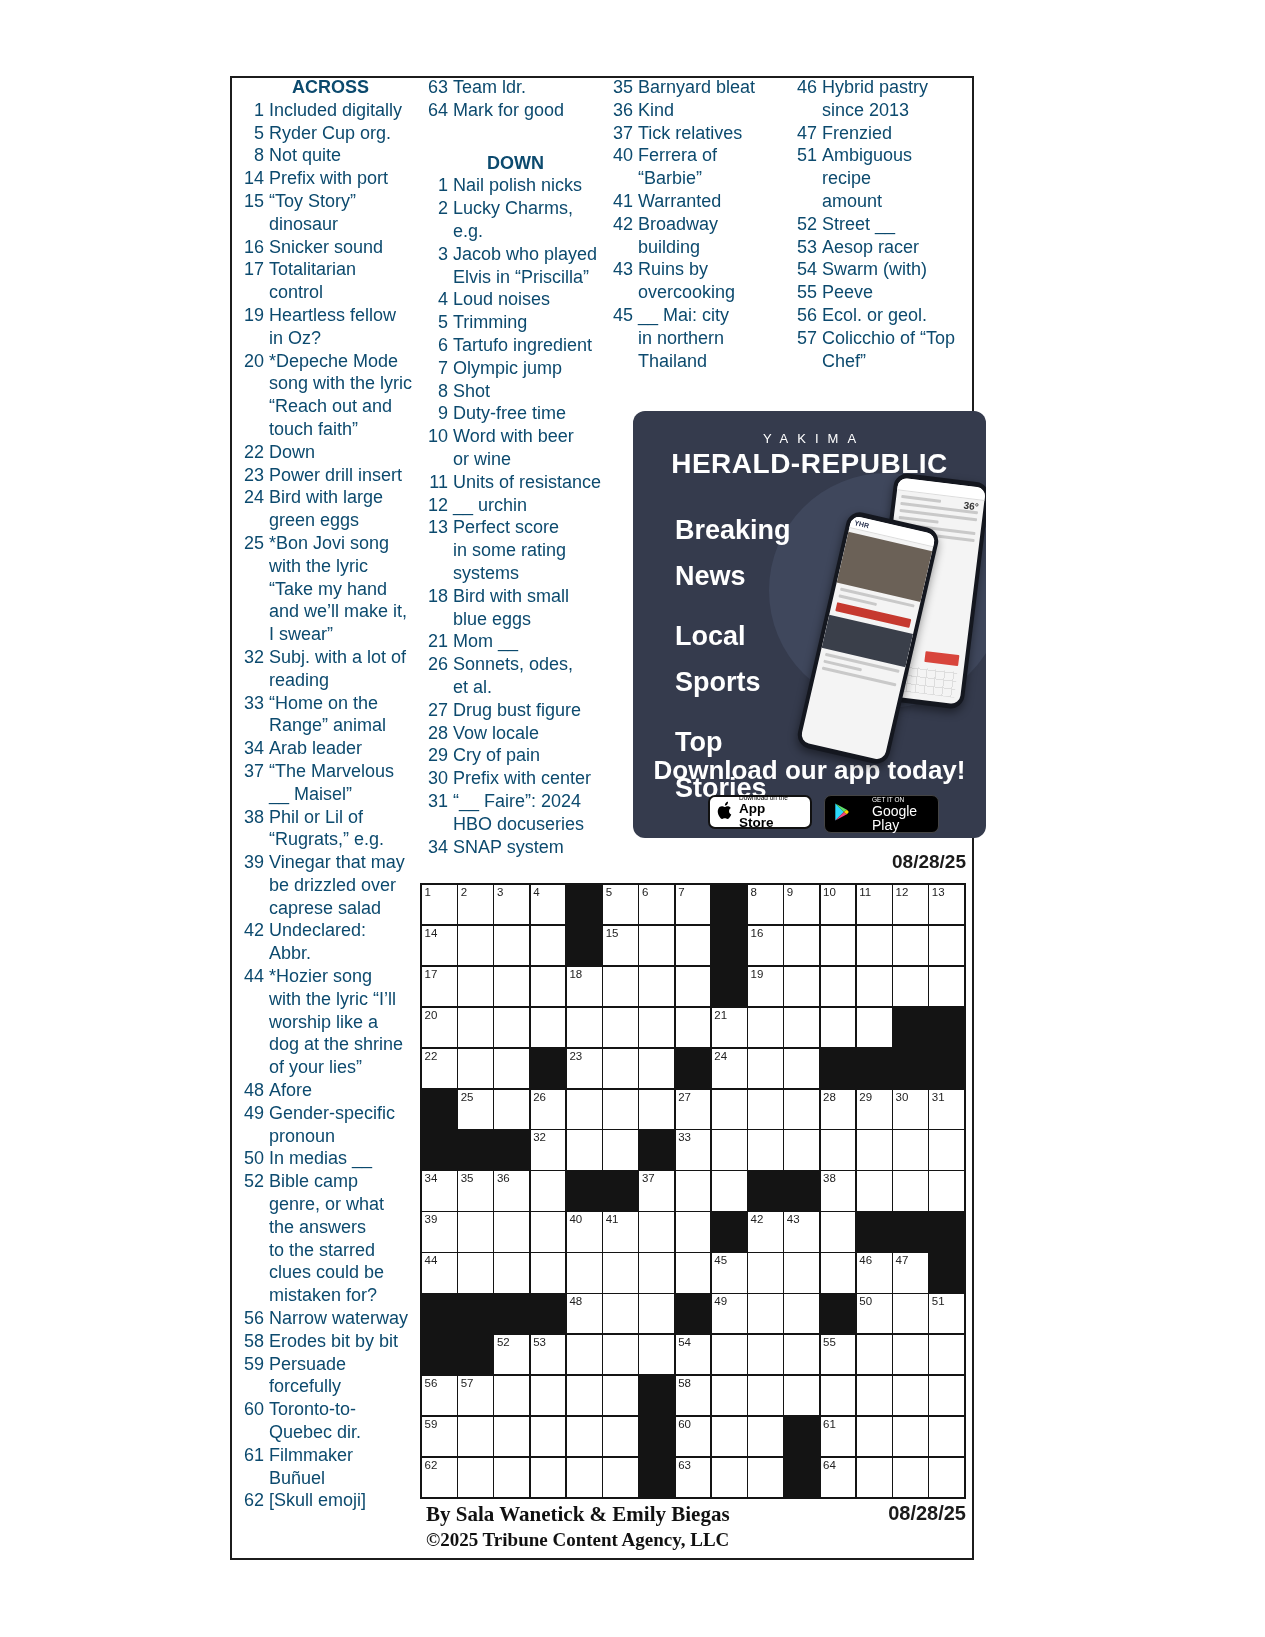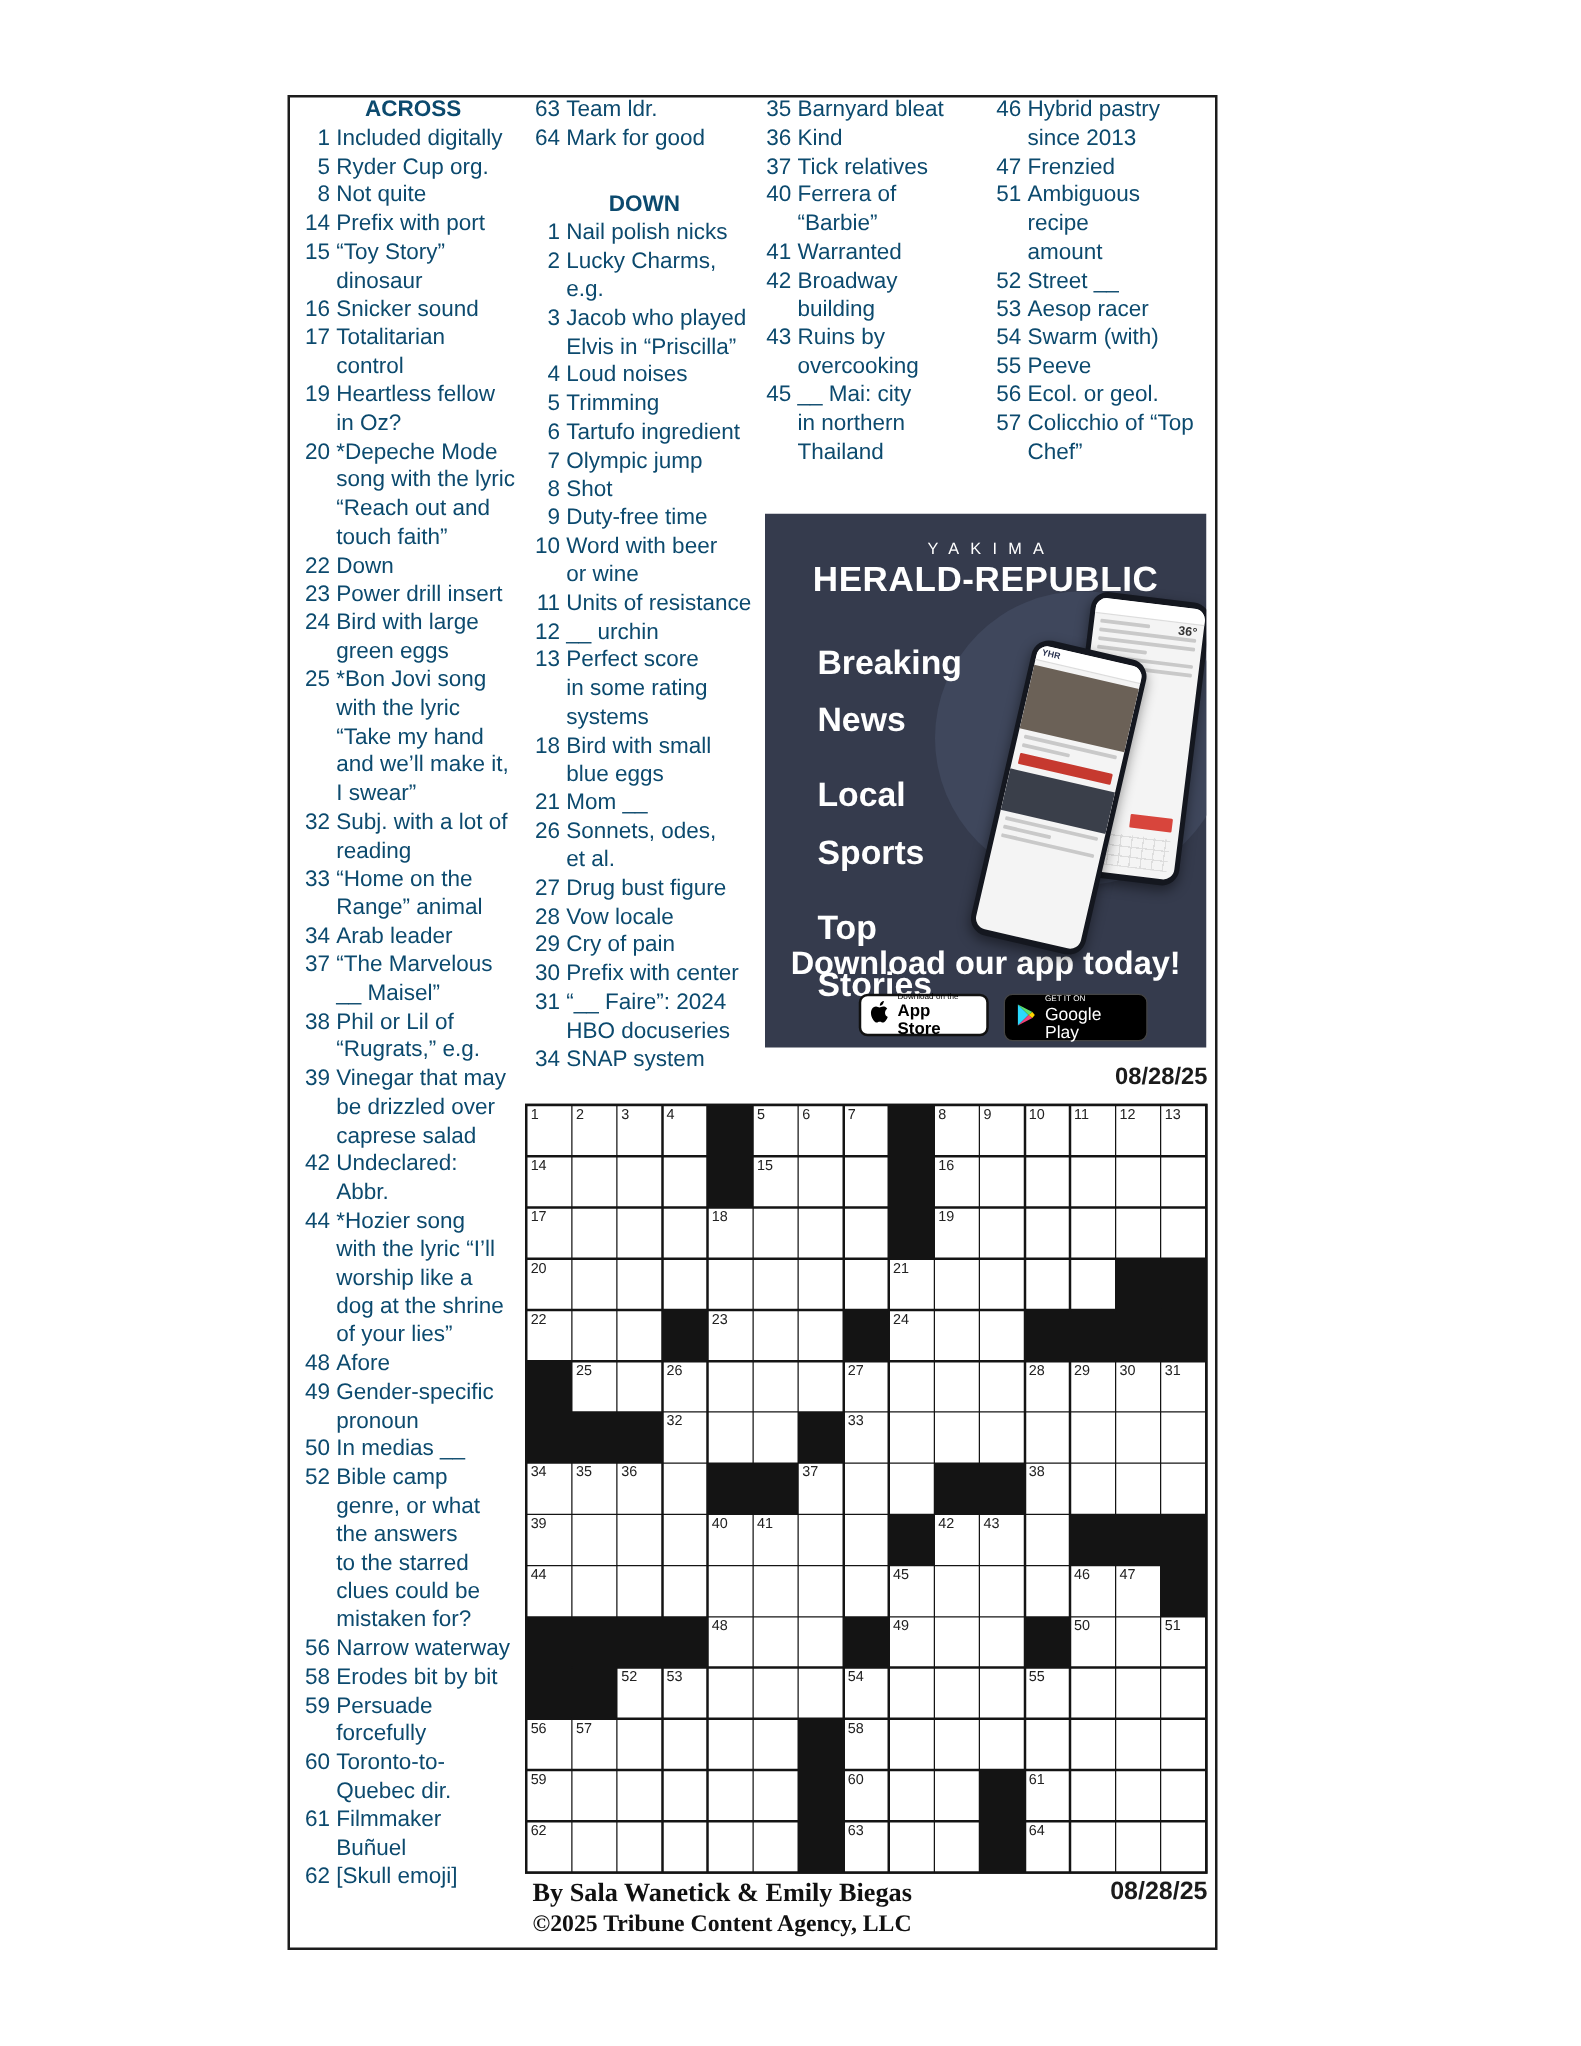--- a/index.html
+++ b/index.html
@@ -24,39 +24,39 @@
   .date-bottom{position:absolute;left:790px;top:1502px;width:176px;text-align:right;
           font-weight:bold;font-size:20px;}
   
   #grid{position:absolute;left:420px;top:883px;width:546px;height:616px;
         display:grid;grid-template-columns:repeat(15,1fr);grid-template-rows:repeat(15,1fr);
         gap:1.5px;background:#141414;border:2.5px solid #141414;box-sizing:border-box;}
   .cell{background:#fff;position:relative;}
   .cell.black{background:#141414;}
   .cellnum{position:absolute;top:1px;left:2.5px;font-size:11.5px;line-height:12px;color:#222;}
   
-  #ad{position:absolute;left:612px;top:411px;width:353px;height:427px;
-      background:#353b4d;overflow:hidden;color:#fff;}
+  #ad{position:absolute;left:633px;top:411px;width:353px;height:427px;
+      background:#353b4d;overflow:hidden;color:#fff;border-radius:12px;}
   .ad-circle{position:absolute;right:-18px;top:62px;width:235px;height:235px;border-radius:50%;
       background:#3f475c;}
   .ad-kicker{position:absolute;top:20px;left:0;width:100%;text-align:center;
       font-size:13px;letter-spacing:9px;font-weight:500;text-indent:9px;}
   .ad-masthead{position:absolute;top:37px;left:0;width:100%;text-align:center;
       font-size:28px;font-weight:bold;letter-spacing:.5px;}
   .ad-features{position:absolute;left:42px;top:96px;}
   .ad-feature{font-size:27px;font-weight:bold;line-height:46px;white-space:pre-line;
       margin-bottom:14px;}
   .ad-cta{position:absolute;top:344px;left:0;width:100%;text-align:center;
       font-size:26px;font-weight:bold;}
   .badges{position:absolute;top:384px;left:0;width:100%;display:flex;
       justify-content:center;gap:12px;transform:translateX(14px);}
   .badge-apple{width:104px;height:34px;background:#fff;color:#000;border:2px solid #111;
       border-radius:7px;display:flex;align-items:center;gap:6px;padding:0 7px;box-sizing:border-box;}
   .badge-google{width:115px;height:38px;background:#000;color:#fff;border:1px solid #444;
-      border-radius:7px;display:flex;align-items:center;gap:7px;padding:0 8px;box-sizing:border-box;}
+      border-radius:7px;display:flex;align-items:center;gap:22px;padding:0 8px;box-sizing:border-box;}
   .badge-l1{font-size:6.5px;line-height:8px;}
   .badge-l2{font-size:13.5px;line-height:14px;font-weight:bold;}
   .badge-google .badge-l1{font-size:6.5px;}
   .badge-google .badge-l2{font-size:14px;font-weight:normal;}
   
   .phone{position:absolute;border-radius:14px;background:#14171f;padding:5px 4px;
       box-shadow:0 4px 10px rgba(0,0,0,.45);}
   .phone-right{left:248px;top:66px;width:88px;height:218px;transform:rotate(7deg);z-index:1;}
   .phone-left{left:188px;top:106px;width:86px;height:232px;transform:rotate(13deg);z-index:2;}
   .screen{width:100%;height:100%;background:#f4f4f4;border-radius:9px;overflow:hidden;position:relative;}

